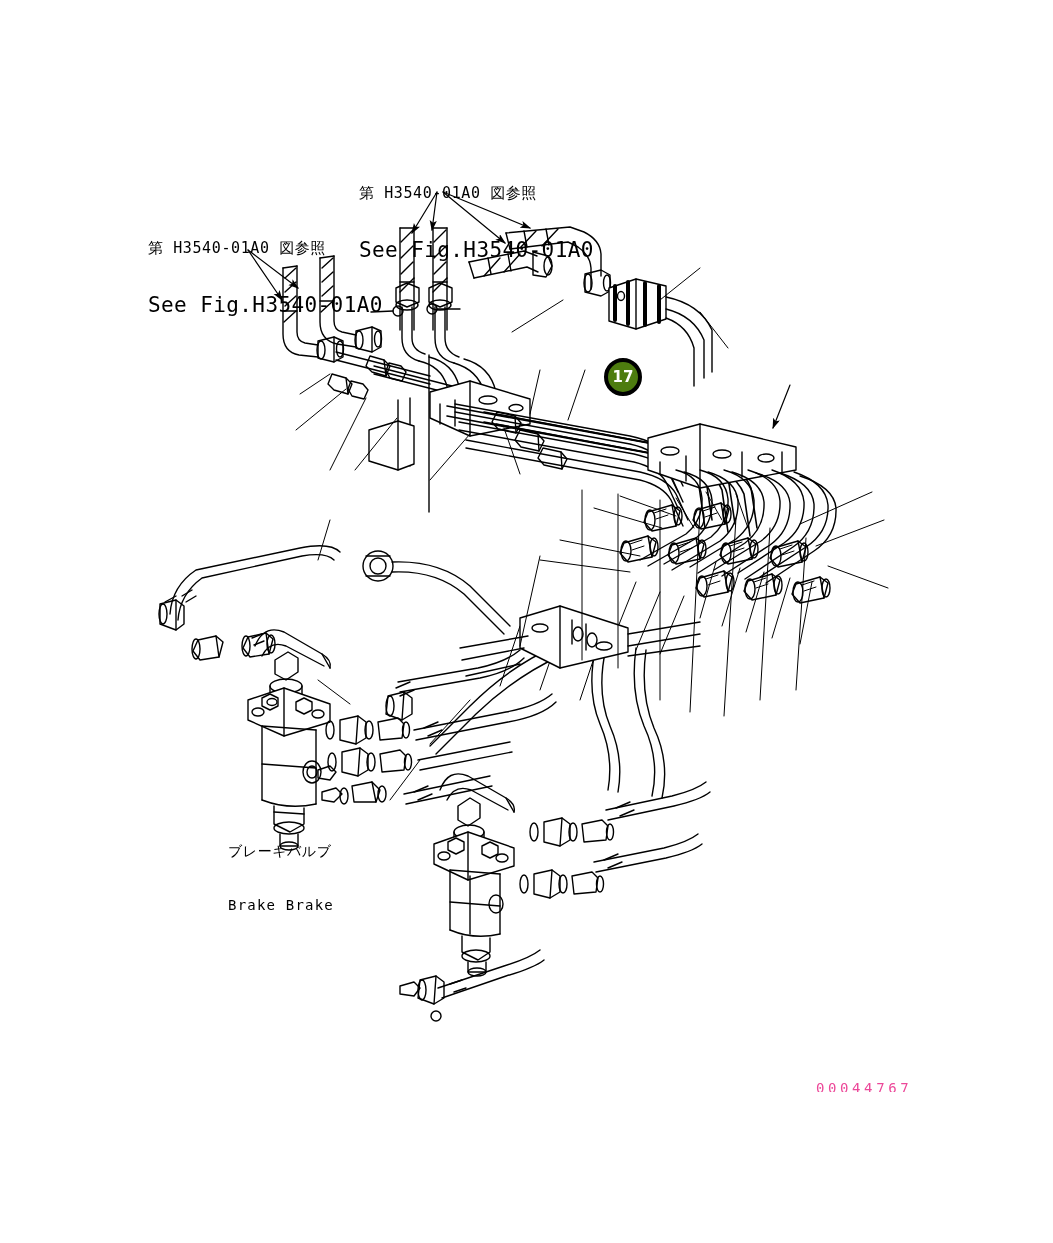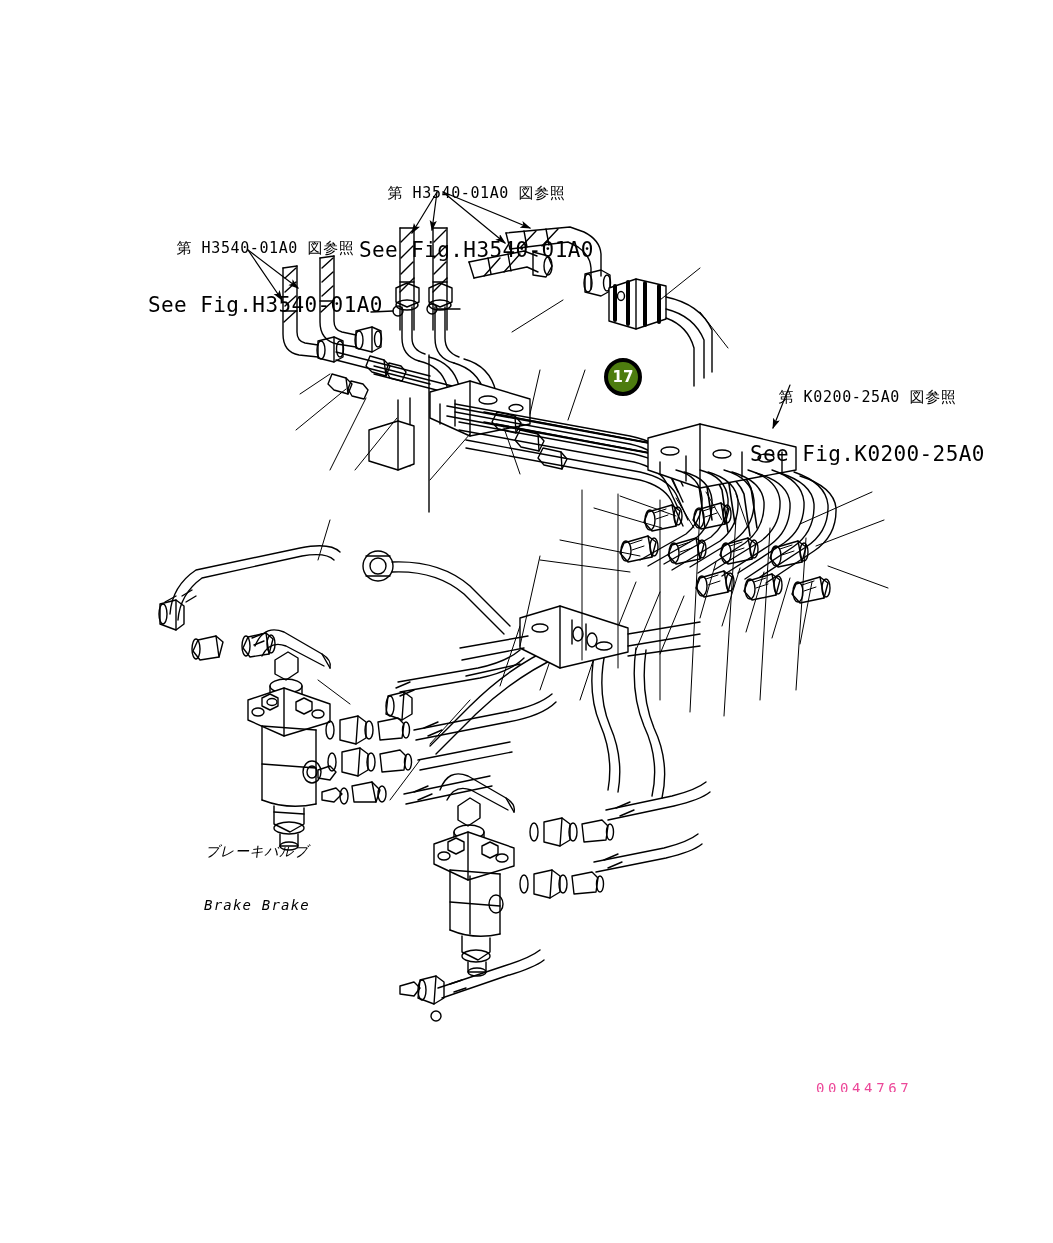--- a/index.html
+++ b/index.html
@@ -11,21 +11,20 @@
   body {
     font-family: "DejaVu Sans Mono", "Liberation Mono", monospace;
     -webkit-font-smoothing: none;
   }
   #sheet {
     position: relative;
     width: 1053px;
     height: 1092px;
     background: #ffffff;
     overflow: hidden;
-    text-align: center;
   }
   #art {
     position: absolute;
     left: 0;
     top: 0;
     width: 1053px;
     height: 1243px;
   }
   .callout-label {
     position: absolute;
@@ -60,21 +59,21 @@
     letter-spacing: 0.5px;
   }
   .part-label .en {
     display: block;
     font-size: 14px;
     letter-spacing: 1.2px;
   }
   #label-top-ref  { left: 359px; top: 146px; }
   #label-left-ref { left: 148px; top: 201px; }
   #label-right-ref{ left: 750px; top: 350px; }
-  #label-brake-valve { left: 204px; top: 806px; font-style: italic; }
+  #label-brake-valve { left: 228px; top: 806px; }
   #label-secondary-brake-valve { left: 257px; top: 872px; }
   #drawing-number {
     position: absolute;
     left: 816px;
     top: 1080px;
     font-family: "DejaVu Sans Mono", "Liberation Mono", monospace;
     font-size: 14px;
     letter-spacing: 3.6px;
     color: #ec4899;
     white-space: pre;
@@ -686,24 +685,20 @@
   <div class="callout-label" id="label-top-ref">
     <span class="jp">第 H3540-01A0 図参照</span>
     <span class="en">See Fig.H3540-01A0</span>
   </div>
 
   <div class="callout-label" id="label-left-ref">
     <span class="jp">第 H3540-01A0 図参照</span>
     <span class="en">See Fig.H3540-01A0</span>
   </div>
 
-  <div class="callout-label" id="label-right-ref">
-    <span class="jp">第 K0200-25A0 図参照</span>
-    <span class="en">See Fig.K0200-25A0</span>
-  </div>
 
   <div class="part-label" id="label-brake-valve">
     <span class="jp">ブレーキバルブ</span>
     <span class="en">Brake Brake</span>
   </div>
 
 
   <div id="badge-17">17</div>
 
   <div id="drawing-number">00044767</div>

